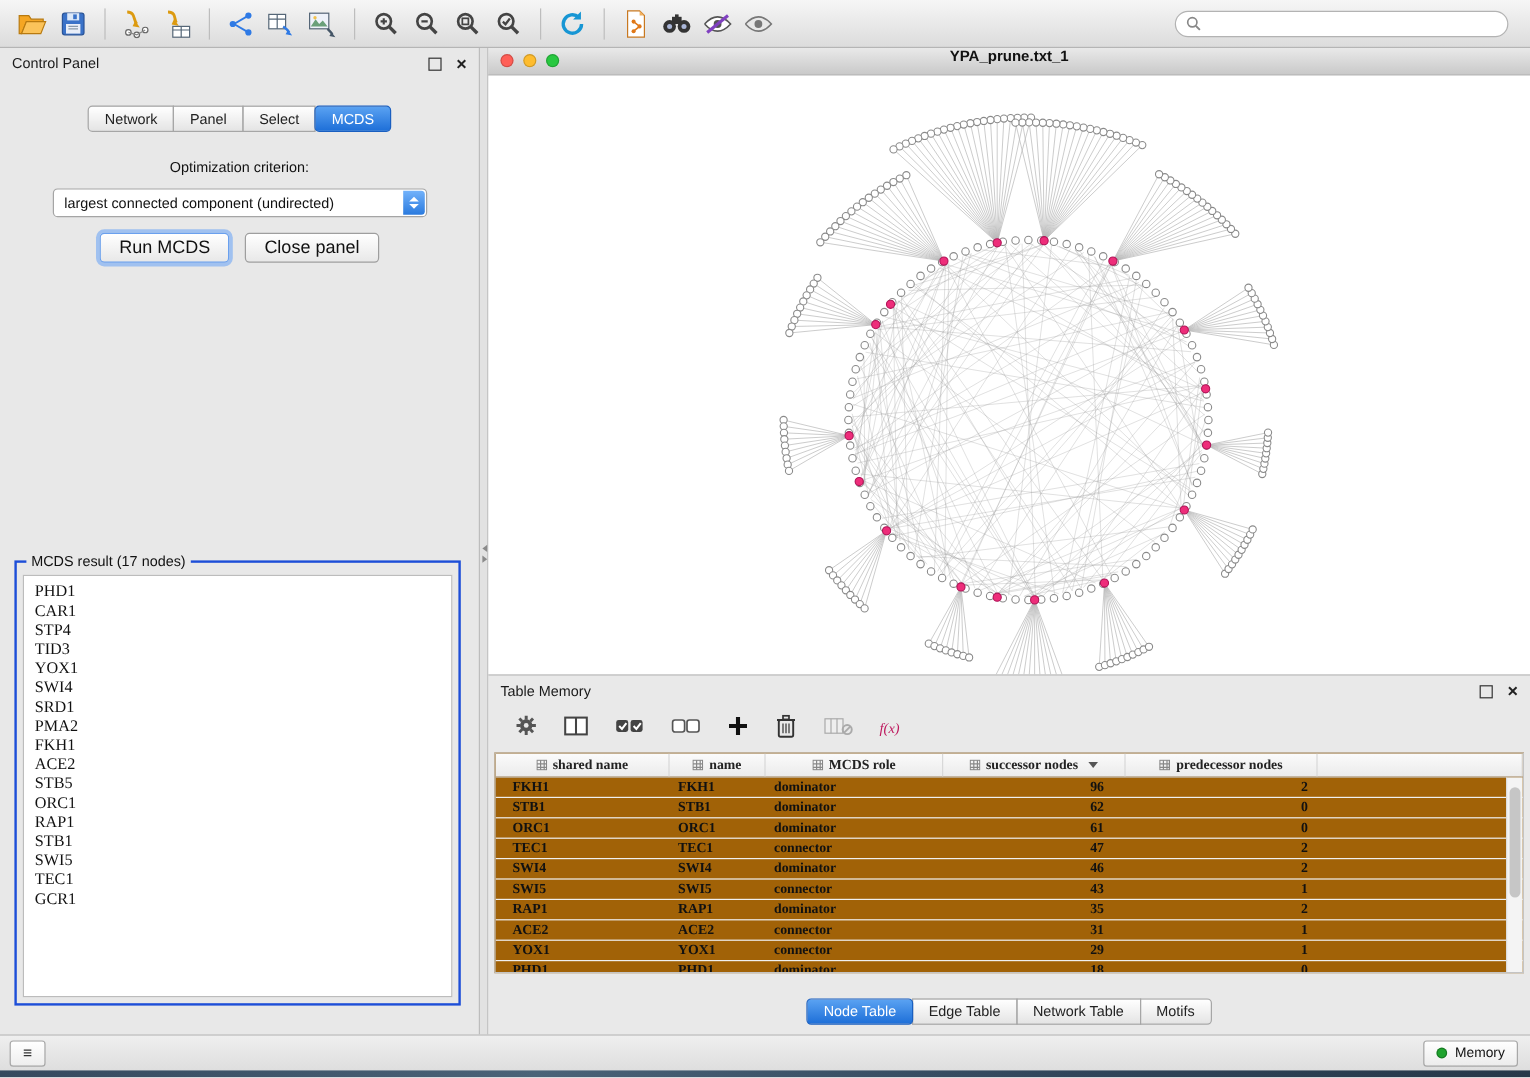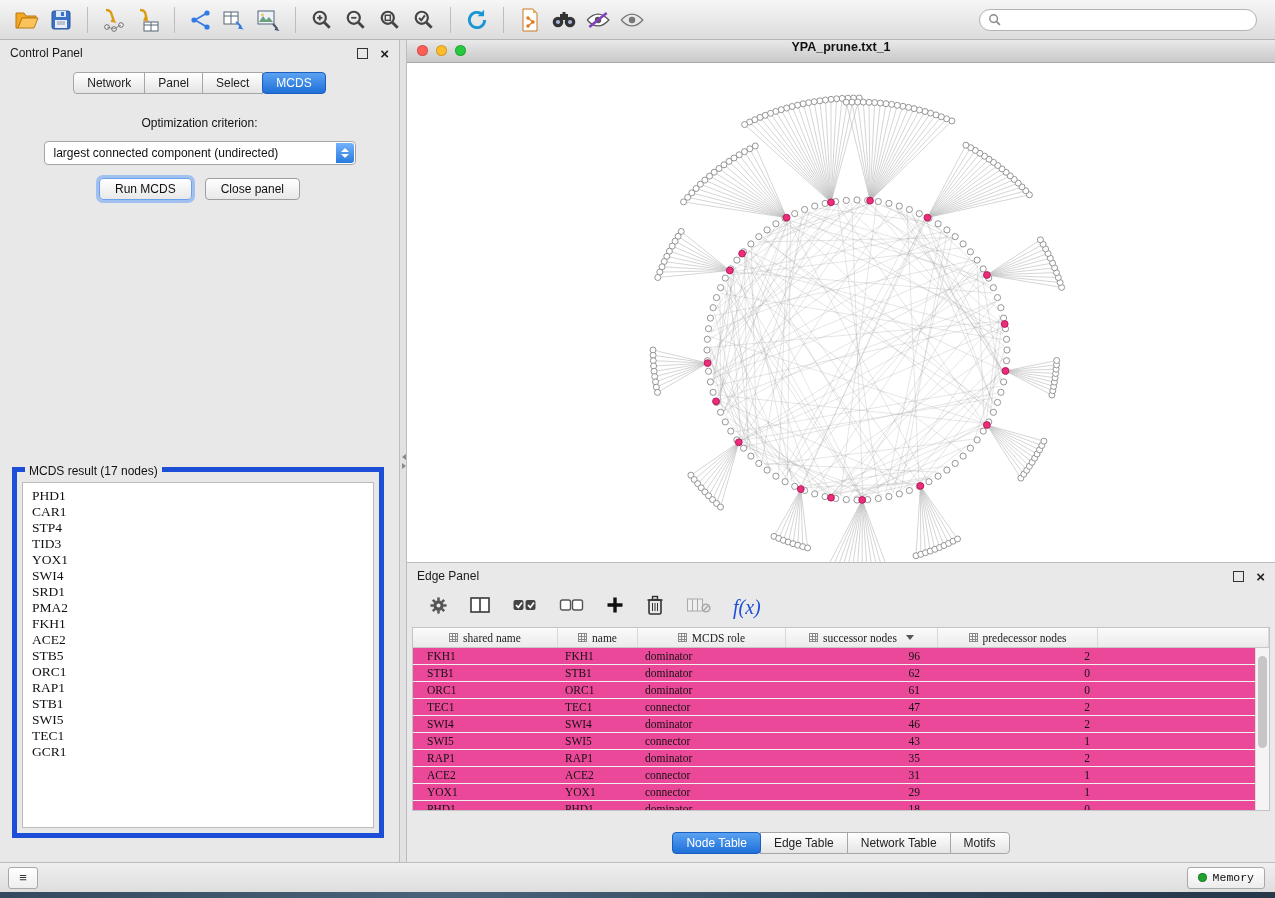--- a/index.html
+++ b/index.html
@@ -11,74 +11,74 @@
   .sep{width:1px;height:26px;background:#bdbdbd;margin:0 9px;flex:0 0 auto;}
   .search{margin-left:auto;margin-right:8px;width:278px;height:22px;border:1px solid #b3b3b3;border-radius:12px;background:#fff;display:flex;align-items:center;padding:0 8px;box-sizing:border-box;}
   .search input{border:none;outline:none;flex:1;font-size:12px;background:transparent;font-family:"Liberation Sans",sans-serif;}
 
   
   .control-panel{position:absolute;left:0;top:40px;width:400px;height:822px;background:#e8e8e8;border-right:1px solid #bdbdbd;box-sizing:border-box;}
   .panel-header{height:26px;display:flex;align-items:center;padding:0 10px;font-size:12px;color:#1a1a1a;}
   .panel-header .spacer{flex:1;}
   .float-box{width:9px;height:9px;border:1.5px solid #333;display:inline-block;margin-right:12px;}
   .close-x{font-size:15px;font-weight:bold;color:#222;line-height:1;}
-  .tabs-row{display:flex;justify-content:center;margin-top:6px;text-align:center;}
+  .tabs-row{display:flex;justify-content:center;margin-top:22px;text-align:center;}
   .tab{padding:3px 13px;font-size:12px;background:linear-gradient(#ffffff,#e4e4e4);border:1px solid #a6a6a6;margin-left:-1px;color:#222;white-space:nowrap;}
   .tab:first-child{border-radius:4px 0 0 4px;margin-left:0;}
   .tab:last-child{border-radius:0 4px 4px 0;}
   .tab.active{background:linear-gradient(#5aa2f2,#1e6fd8);color:#fff;border-color:#1a5fc0;border-radius:4px;position:relative;z-index:2;}
   .opt-label{text-align:center;font-size:12px;margin-top:22px;color:#111;}
   .dropdown{position:relative;width:312px;height:24px;margin:11px auto 12px;background:#fff;border:1px solid #a5a5a5;border-radius:4px;font-size:12px;line-height:23px;padding-left:9px;box-sizing:border-box;color:#111;}
   .stepper{position:absolute;right:1px;top:1px;bottom:1px;width:18px;background:linear-gradient(#72b2fb,#2a7ade);border-radius:0 3px 3px 0;display:flex;flex-direction:column;align-items:center;justify-content:center;gap:2px;}
   .tri-up{width:0;height:0;border-left:4px solid transparent;border-right:4px solid transparent;border-bottom:4px solid #fff;}
   .tri-down{width:0;height:0;border-left:4px solid transparent;border-right:4px solid transparent;border-top:4px solid #fff;}
   .btn-row{display:flex;justify-content:center;gap:13px;margin-top:13px;}
-  .btn{padding:3px 15px;font-size:12px;background:linear-gradient(#ffffff,#e8e8e8);border:1px solid #9e9e9e;border-radius:4px;color:#111;}
+  .btn{padding:3px 15px;font-size:15px;background:linear-gradient(#ffffff,#e8e8e8);border:1px solid #9e9e9e;border-radius:4px;color:#111;}
   .btn.focused{border-color:#6aa0ee;box-shadow:0 0 0 3px rgba(100,160,245,.55);}
-  .result-box{position:absolute;left:12px;right:15px;top:427px;bottom:24px;border:5px solid #1d4ed8;}
+  .result-box{position:absolute;left:12px;right:15px;top:427px;bottom:24px;border:2px solid #1d4ed8;}
   .result-title{position:absolute;top:-8px;left:8px;background:#e8e8e8;padding:0 4px;font-size:12px;color:#111;}
   .result-list{position:absolute;left:5px;right:5px;top:10px;bottom:5px;background:#fff;border:1px solid #bcbcbc;padding:5px 0 0 9px;font-family:"Liberation Serif",serif;font-size:13.5px;line-height:16px;color:#111;overflow:hidden;}
 
   
   .splitter{position:absolute;left:400px;top:40px;width:7px;height:822px;background:#e2e2e2;border-right:1px solid #bdbdbd;box-sizing:border-box;}
   .splitter-handle{position:absolute;left:0;top:408px;width:7px;height:26px;display:flex;flex-direction:column;align-items:center;justify-content:center;gap:3px;}
   .sh-l{width:0;height:0;border-top:3px solid transparent;border-bottom:3px solid transparent;border-right:4px solid #8a8a8a;}
   .sh-r{width:0;height:0;border-top:3px solid transparent;border-bottom:3px solid transparent;border-left:4px solid #8a8a8a;}
 
   
   .network-window{position:absolute;left:407px;top:40px;width:868px;height:522px;}
   .net-titlebar{position:relative;height:22px;background:linear-gradient(#e9e9e9,#c9c9c9);border-bottom:1px solid #a8a8a8;display:flex;justify-content:center;font-size:12.5px;font-weight:bold;color:#111;}
   .lights{position:absolute;left:10px;top:5px;display:flex;gap:8px;}
   .light{width:11px;height:11px;border-radius:50%;box-shadow:inset 0 0 0 1px rgba(0,0,0,.18);}
   .net-canvas{position:absolute;left:0;top:23px;right:0;bottom:0;background:#fff;}
   .net-canvas svg{display:block;}
 
   
   .table-panel{position:absolute;left:407px;top:562px;width:868px;height:300px;background:#e9e9e9;border-top:1px solid #bdbdbd;box-sizing:border-box;}
   .tp-toolbar{height:36px;display:flex;align-items:center;gap:22px;padding-left:22px;}
-  .fx{font-family:"Liberation Serif",serif;font-style:italic;font-size:20px;color:#1d4ed8;}
-  .tp-table{position:absolute;left:5px;right:5px;top:64px;height:182px;background:#ec4899;border:1px solid #c4c4c4;overflow:hidden;}
+  .fx{font-family:"Liberation Serif",serif;font-style:italic;font-size:12px;color:#be185d;}
+  .tp-table{position:absolute;left:5px;right:5px;top:64px;height:182px;background:#a16207;border:1px solid #c4c4c4;overflow:hidden;font-weight:bold;}
   .thead{display:grid;grid-template-columns:145px 80px 148px 152px 160px 1fr;height:20px;background:linear-gradient(#fbfbfb,#ebebeb);border-bottom:1px solid #c8c8c8;box-sizing:border-box;}
   .th{display:flex;align-items:center;justify-content:center;gap:5px;font-family:"Liberation Serif",serif;font-size:11.5px;color:#222;border-right:1px solid #d8d8d8;overflow:hidden;}
   .chev{width:0;height:0;border-left:4px solid transparent;border-right:4px solid transparent;border-top:5px solid #555;margin-left:4px;}
   .tbody{position:absolute;left:0;right:0;top:20px;bottom:0;}
   .tr{display:grid;grid-template-columns:145px 80px 148px 152px 160px 1fr;height:16px;border-bottom:1px solid #f0f0f0;}
   .td{font-family:"Liberation Serif",serif;font-size:11.5px;color:#111;line-height:16px;overflow:hidden;white-space:nowrap;}
   .td.c0{padding-left:14px;}
   .td.c1,.td.c2{padding-left:7px;}
   .td.c3{text-align:right;padding-right:18px;}
   .td.c4{text-align:right;padding-right:8px;}
   .vscroll{position:absolute;right:0;top:20px;bottom:0;width:13px;background:#f4f4f4;border-left:1px solid #ddd;}
   .vthumb{position:absolute;left:2px;right:2px;top:8px;height:92px;background:#c6c6c6;border-radius:5px;}
   .tp-tabs{position:absolute;bottom:8px;left:0;right:0;display:flex;justify-content:center;}
 
   
   .status-bar{position:absolute;left:0;top:862px;width:1275px;height:30px;background:linear-gradient(#efefef,#dedede);border-top:1px solid #bdbdbd;display:flex;align-items:center;box-sizing:border-box;}
   .menu-btn{margin-left:8px;width:28px;height:20px;border:1px solid #a8a8a8;border-radius:3px;background:linear-gradient(#fff,#eee);display:flex;align-items:center;justify-content:center;font-size:13px;color:#333;}
-  .memory-btn{margin-left:auto;margin-right:10px;height:20px;padding:0 10px;border:1px solid #a8a8a8;border-radius:3px;background:linear-gradient(#fff,#ececec);display:flex;align-items:center;gap:6px;font-size:11.5px;color:#111;font-family:Liberation Mono, monospace;}
+  .memory-btn{margin-left:auto;margin-right:10px;height:20px;padding:0 10px;border:1px solid #a8a8a8;border-radius:3px;background:linear-gradient(#fff,#ececec);display:flex;align-items:center;gap:6px;font-size:11.5px;color:#111;}
   .green-dot{width:9px;height:9px;border-radius:50%;background:#1fa32e;box-shadow:inset 0 0 0 1px rgba(0,0,0,.25);}
   .desk-strip{position:absolute;left:0;top:892px;width:1275px;height:6px;background:linear-gradient(90deg,#35495e,#4a6378 35%,#30455a 70%,#263849);}
 </style>
 </head>
 <body>
 
 <div id="app">
 
   <div class="toolbar">
     <div class="tbtn">
@@ -877,21 +877,21 @@
           <circle cx="335.1" cy="190.6" r="3.4" fill="#ee2d7a" stroke="#b01458" stroke-width="0.9"></circle>
           <circle cx="309.0" cy="338.3" r="3.4" fill="#ee2d7a" stroke="#b01458" stroke-width="0.9"></circle>
           <circle cx="424.0" cy="434.7" r="3.4" fill="#ee2d7a" stroke="#b01458" stroke-width="0.9"></circle>
           <circle cx="597.7" cy="261.0" r="3.4" fill="#ee2d7a" stroke="#b01458" stroke-width="0.9"></circle>
         </svg>
     </div>
   </div>
 
   <div class="table-panel">
     <div class="panel-header">
-      <span>Edge Panel</span>
+      <span>Table Memory</span>
       <span class="spacer"></span>
       <span class="float-box"></span>
       <span class="close-x">×</span>
     </div>
     <div class="tp-toolbar">
       <span>
         <svg width="19" height="19" viewBox="0 0 20 20">
             <g stroke="#555" stroke-width="2.6">
               <line x1="10" y1="1.5" x2="10" y2="5"></line>
               <line x1="10" y1="15" x2="10" y2="18.5"></line>

